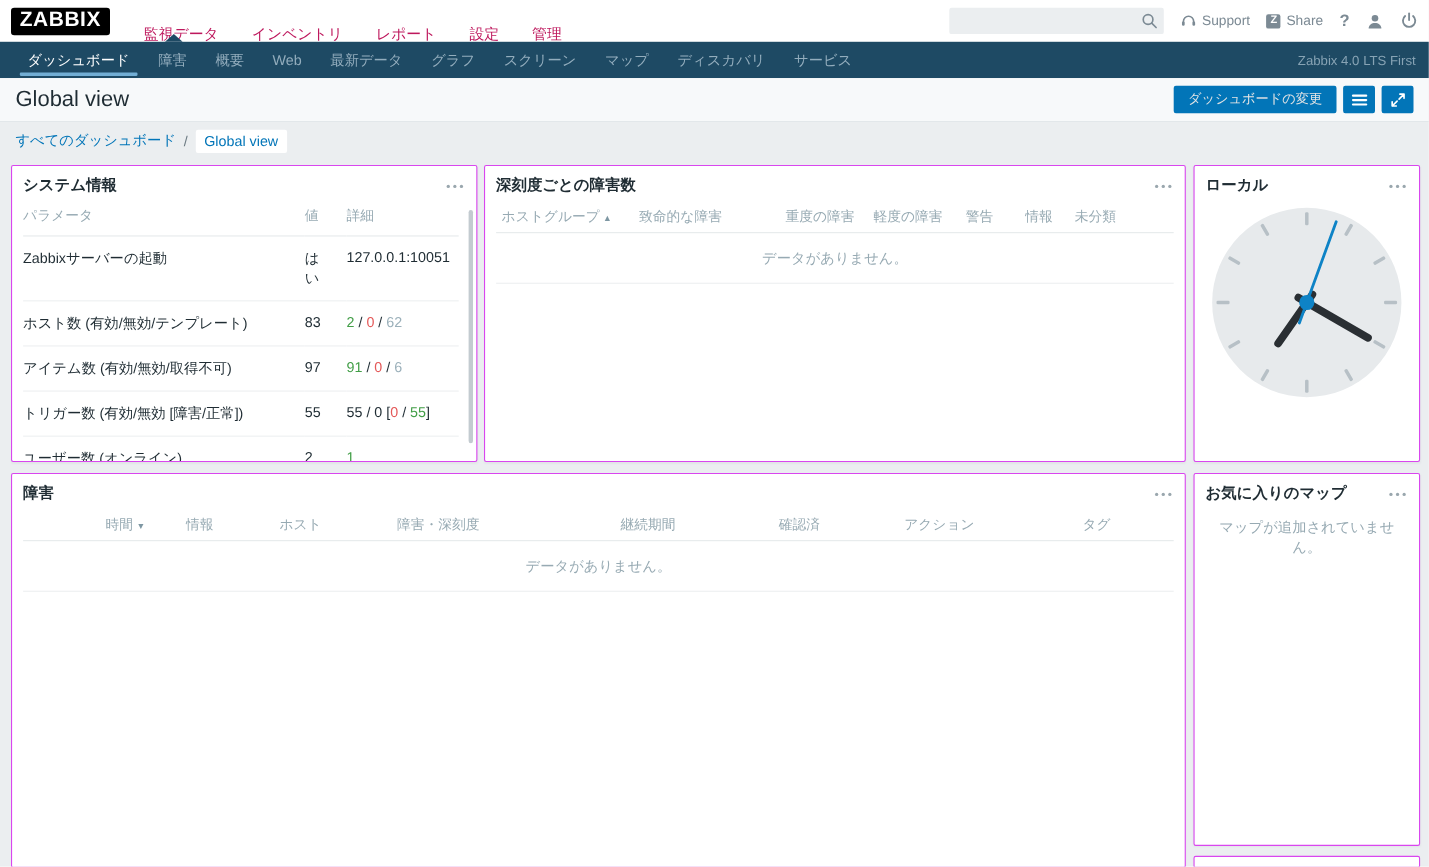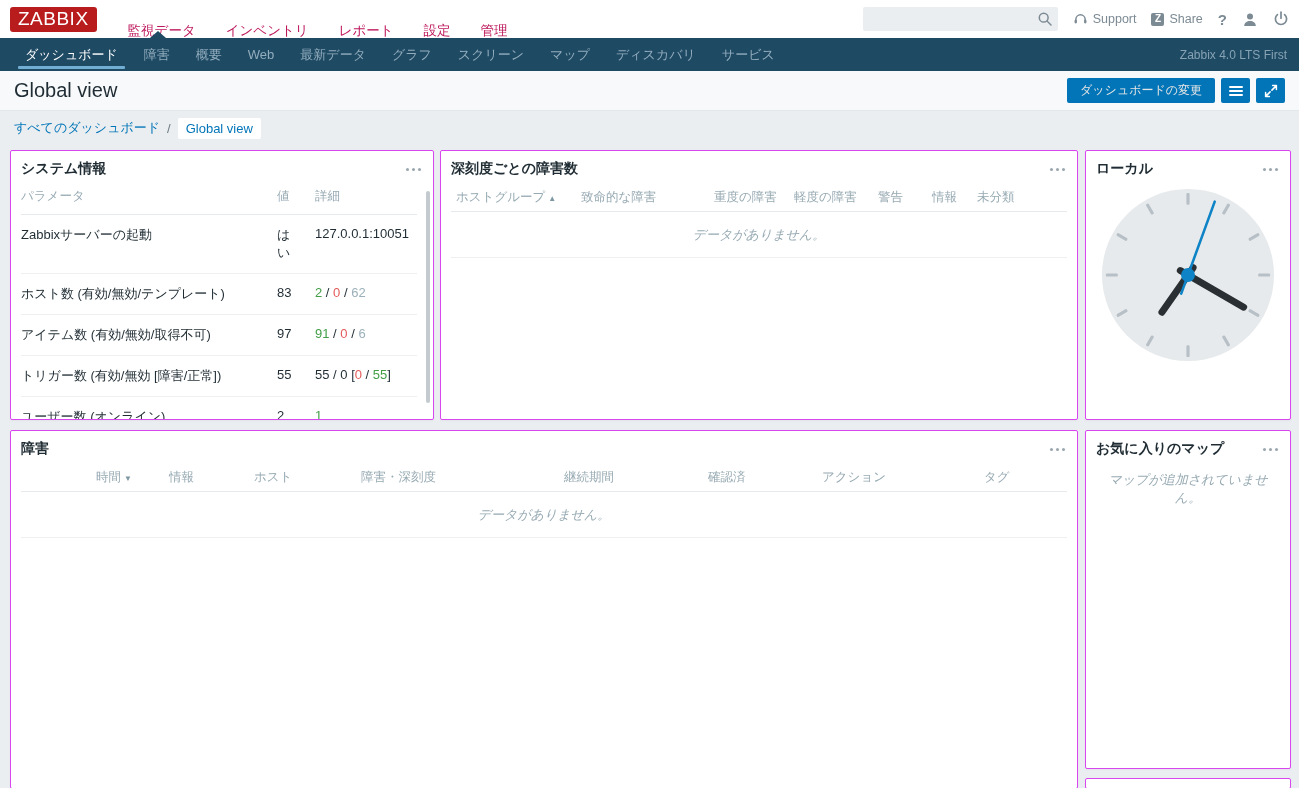--- a/index.html
+++ b/index.html
@@ -1,21 +1,21 @@
 <!DOCTYPE html>
 <html><head>
 <meta charset="utf-8">
 <style>
   html,body{margin:0;padding:0;}
   .screen{position:relative;width:1299px;height:788px;overflow:hidden;background:#ebeef0;
     font-family:"Liberation Sans","DejaVu Sans",sans-serif;color:#1f2c33;}
 
   
   .topbar{position:absolute;top:0;left:0;right:0;height:38px;background:#fff;display:flex;align-items:center;padding:0 10px;box-sizing:border-box;}
-  .logo{background:#b91c1c;color:#fff;font-weight:400;font-size:19px;letter-spacing:.5px;padding:1px 8px 2px;border-radius:3px;cursor:pointer;}
+  .logo{background:#000000;color:#fff;font-weight:700;font-size:19px;letter-spacing:.5px;padding:1px 8px 2px;border-radius:3px;cursor:pointer;}
   .mainnav{display:flex;margin-left:16px;}
   .mitem{padding:0 15px;font-size:13.5px;color:#be185d;line-height:38px;text-decoration:none;cursor:pointer;white-space:nowrap;margin-top:24px;}
   .top-right{margin-left:auto;display:flex;align-items:center;gap:15px;}
   .searchbox{position:relative;width:195px;height:24px;background:#ebeef0;border-radius:2px;}
   .searchbox input{width:100%;height:100%;background:transparent;border:none;outline:none;padding:0 28px 0 8px;box-sizing:border-box;font-size:12px;color:#1f2c33;}
   .searchbox .mag{position:absolute;right:5px;top:4px;cursor:pointer;}
   .toplink{display:flex;align-items:center;gap:5px;color:#7c8a94;font-size:12.5px;text-decoration:none;cursor:pointer;white-space:nowrap;}
   .zbadge{width:13px;height:13px;background:#7c8a94;color:#fff;font-size:10px;font-weight:700;border-radius:2px;display:grid;place-items:center;line-height:1;}
   .help{font-size:15px;font-weight:700;}
   .iconbtn{display:flex;align-items:center;cursor:pointer;}
@@ -79,21 +79,21 @@
   .w-severity .cols span:nth-child(6){left:481px;}
   .w-severity .cols span:nth-child(7){left:526px;}
   .w-problems .cols span:nth-child(1){left:75px;}
   .w-problems .cols span:nth-child(2){left:148px;}
   .w-problems .cols span:nth-child(3){left:233px;}
   .w-problems .cols span:nth-child(4){left:340px;}
   .w-problems .cols span:nth-child(5){left:543px;}
   .w-problems .cols span:nth-child(6){left:687px;}
   .w-problems .cols span:nth-child(7){left:801px;}
   .w-problems .cols span:nth-child(8){left:963px;}
-  .empty{margin:0 10px;padding:14px 0 13px;text-align:center;font-size:13px;color:#97aab3;border-bottom:1px solid #edeff1;font-style:italic;}
+  .empty{margin:0 10px;padding:14px 0 13px;text-align:center;font-size:13px;color:#97aab3;border-bottom:1px solid #edeff1;}
   .w-maps .empty{border-bottom:none;padding-top:8px;}
 
   .w-clock svg{display:block;margin:3px auto 0;}
 </style>
 </head>
 <body>
 
 <div class="screen">
 
   <header class="topbar">

